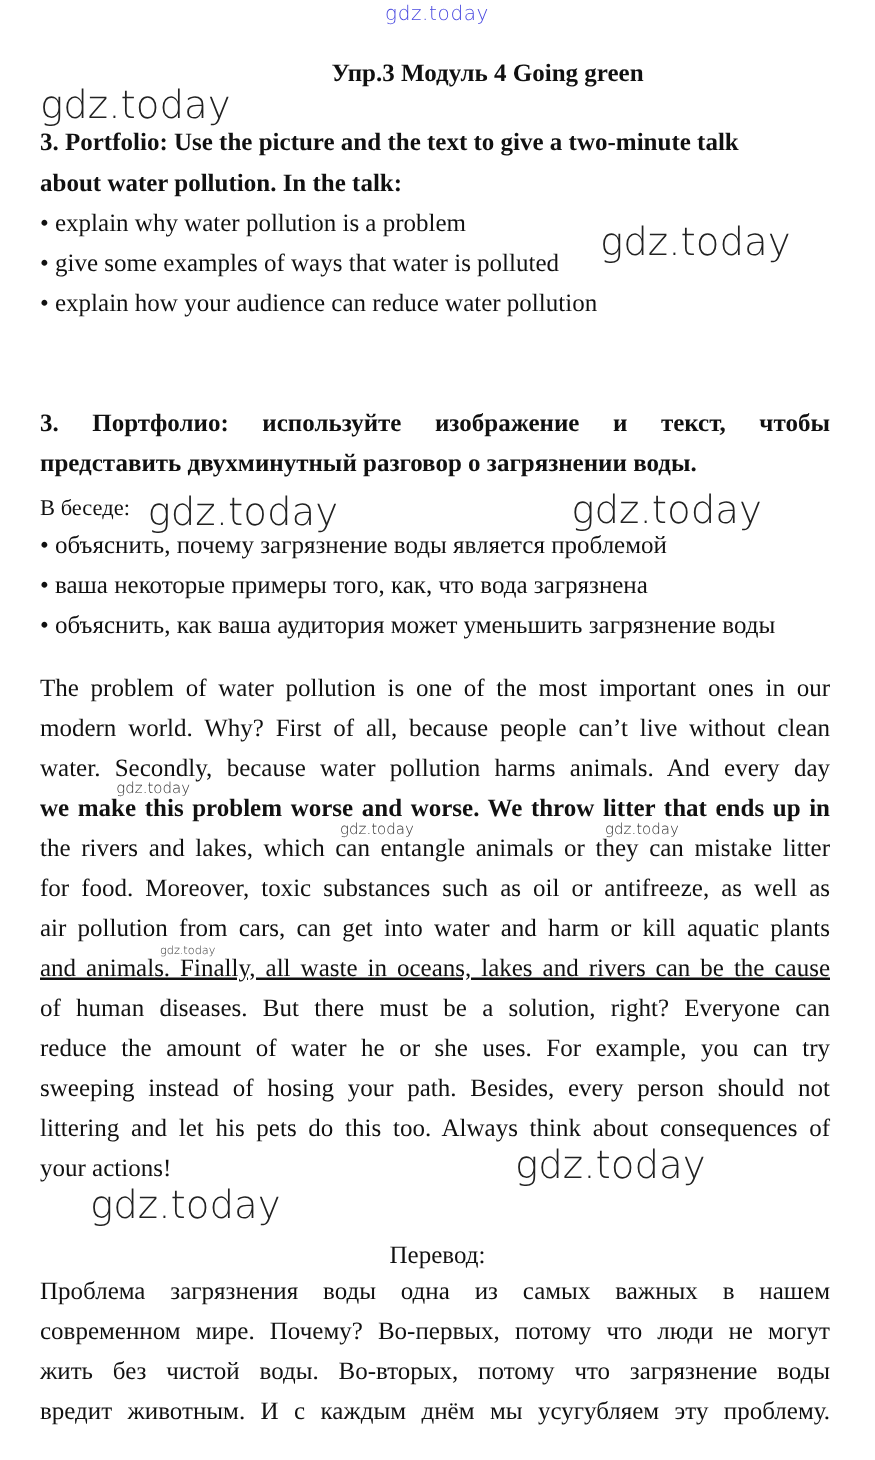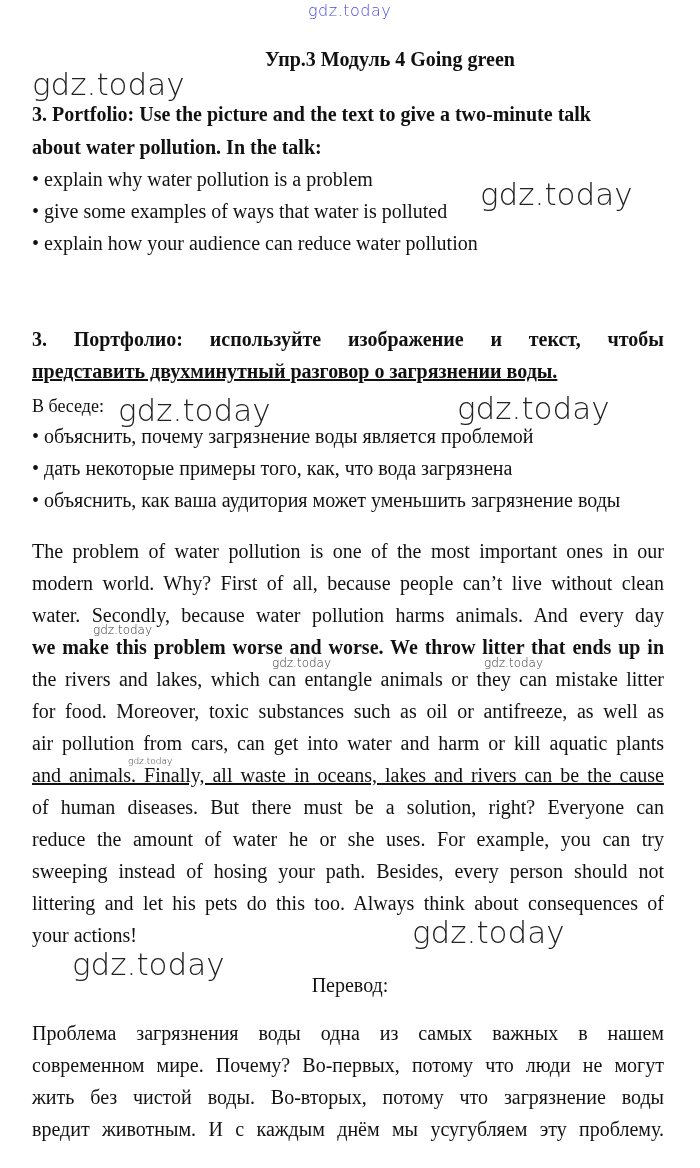--- a/index.html
+++ b/index.html
@@ -10,21 +10,21 @@
     .wm { position: absolute; font-family: "DejaVu Sans", sans-serif; font-weight: 200; color: #222; letter-spacing: 0px; white-space: nowrap; }
     .wm-top { top: 1px; left: 308px; font-size: 16px; color: #4a4ae0; letter-spacing: 0.5px; }
     .wm-big { font-size: 31px; font-weight: 300; }
     .wm-small { font-size: 12px; color: #333; }
     .wm-tiny { font-size: 9px; color: #333; }
     .title { position: absolute; top: 48px; left: 0; width: 700px; text-align: center; font-weight: bold; font-size: 20px; padding-left: 40px; }
     .line { position: absolute; left: 32px; font-size: 20px; white-space: nowrap; }
     .bold { font-weight: bold; }
     .just { position: absolute; left: 32px; width: 632px; font-size: 20px; text-align: justify; text-align-last: justify; white-space: nowrap; }
     .last { text-align-last: left; }
-    .center { position: absolute; left: 0; width: 700px; text-align: center; font-size: 20px; }
+    .center { position: absolute; left: 0; width: 700px; text-align: center; font-size: 20px; margin-top: 19px; }
     .beseda { font-size: 18px; }
   </style>
 </head>
 <body>
 
 <div class="wm wm-top">gdz.today</div>
 <div class="wm wm-big" style="top:66px;left:32px;">gdz.today</div>
 <div class="wm wm-big" style="top:176px;left:480px;">gdz.today</div>
 <div class="wm wm-big" style="top:392px;left:118px;">gdz.today</div>
 <div class="wm wm-big" style="top:390px;left:457px;">gdz.today</div>
@@ -45,24 +45,24 @@
 
 <div class="line bold" style="top:328px;width:632px;display:flex;justify-content:space-between;">
   <span>3.</span>
   <span>Портфолио:</span>
   <span>используйте</span>
   <span>изображение</span>
   <span>и</span>
   <span>текст,</span>
   <span>чтобы</span>
 </div>
-<div class="line bold" style="top:360px;text-decoration:underline;">представить двухминутный разговор о загрязнении воды.</div>
+<div class="line bold" style="top:360px;">представить двухминутный разговор о загрязнении воды.</div>
 <div class="line beseda" style="top:396px;">В беседе:</div>
 <div class="line" style="top:425px;">• объяснить, почему загрязнение воды является проблемой</div>
-<div class="line" style="top:457px;">• дать некоторые примеры того, как, что вода загрязнена</div>
+<div class="line" style="top:457px;">• ваша некоторые примеры того, как, что вода загрязнена</div>
 <div class="line" style="top:489px;">• объяснить, как ваша аудитория может уменьшить загрязнение воды</div>
 
 <div class="just" style="top:540px;">The problem of water pollution is one of the most important ones in our</div>
 <div class="just" style="top:572px;">modern world. Why? First of all, because people can’t live without clean</div>
 <div class="just" style="top:604px;">water. Secondly, because water pollution harms animals. And every day</div>
 <div class="just" style="top:636px;font-weight:bold;">we make this problem worse and worse. We throw litter that ends up in</div>
 <div class="just" style="top:668px;">the rivers and lakes, which can entangle animals or they can mistake litter</div>
 <div class="just" style="top:700px;">for food. Moreover, toxic substances such as oil or antifreeze, as well as</div>
 <div class="just" style="top:732px;">air pollution from cars, can get into water and harm or kill aquatic plants</div>
 <div class="just" style="top:764px;text-decoration:underline;">and animals. Finally, all waste in oceans, lakes and rivers can be the cause</div>

